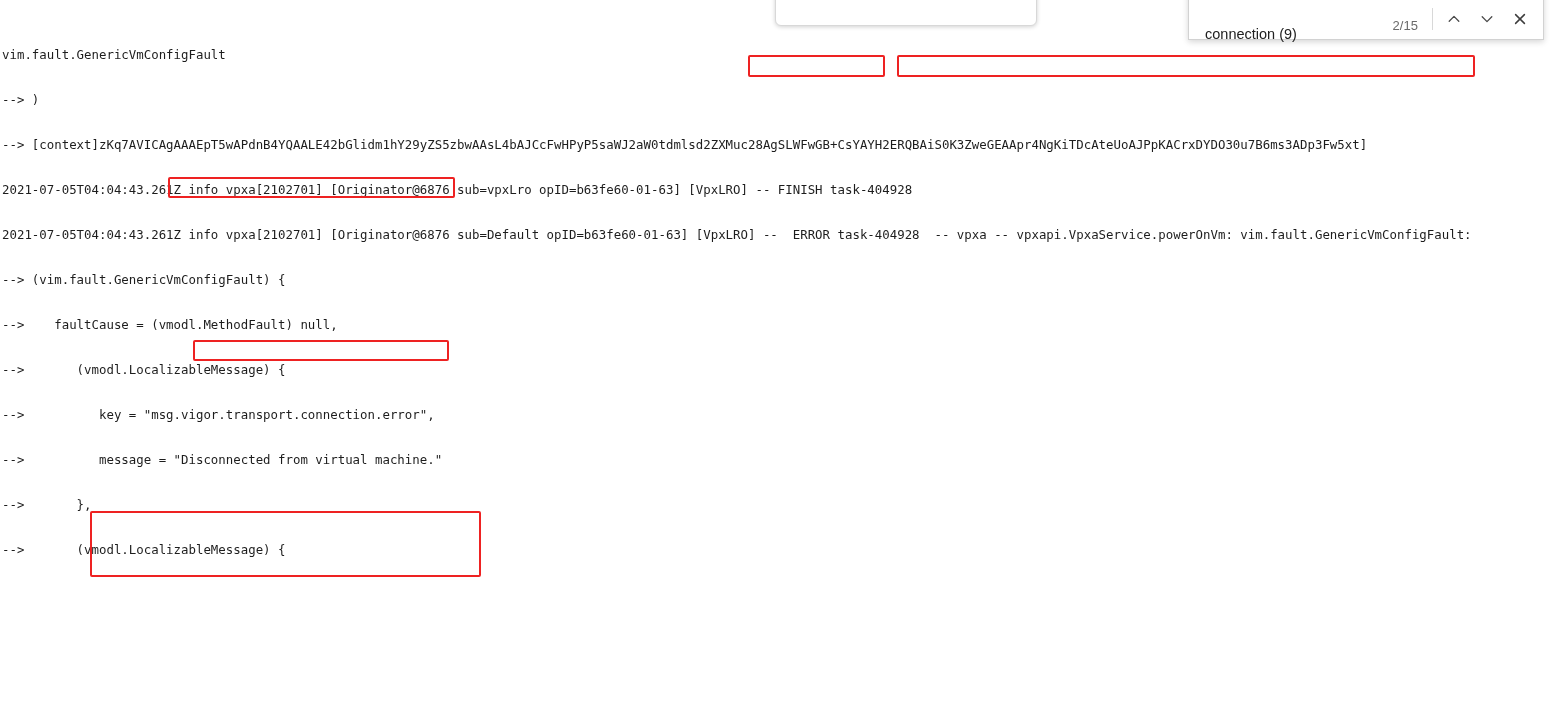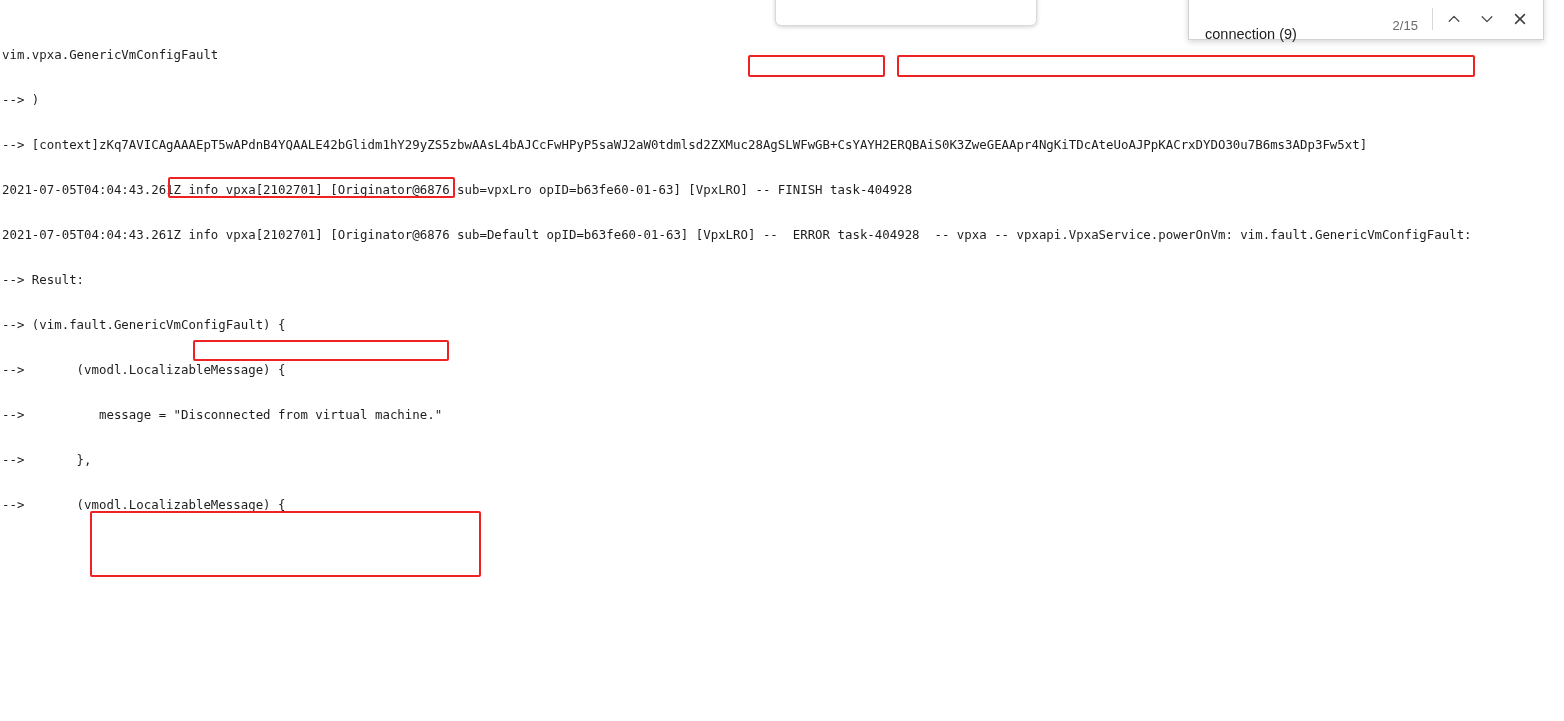--- a/index.html
+++ b/index.html
@@ -123,28 +123,29 @@
     border: none;
     padding: 0;
   }
   .find-btn svg { display: block; }
 </style>
 </head>
 <body>
 
 <div id="log">
 
-  <div class="line">vim.vpxa.GenericVmConfigFault</div>
+  <div class="line">vim.fault.GenericVmConfigFault</div>
   <div class="line">--&gt; )</div>
   <div class="line">--&gt; [context]zKq7AVICAgAAAEpT5wAPdnB4YQAALE42bGlidm1hY29yZS5zbwAAsL4bAJCcFwHPyP5saWJ2aW0tdmlsd2ZXMuc28AgSLWFwGB+CsYAYH2ERQBAiS0K3ZweGEAApr4NgKiTDcAteUoAJPpKACrxDYDO30u7B6ms3ADp3Fw5xt]</div>
   <div class="line">2021-07-05T04:04:43.261Z info vpxa[2102701] [Originator@6876 sub=vpxLro opID=b63fe60-01-63] [VpxLRO] -- FINISH task-404928</div>
   <div class="line">2021-07-05T04:04:43.261Z info vpxa[2102701] [Originator@6876 sub=Default opID=b63fe60-01-63] [VpxLRO] --  ERROR task-404928  -- vpxa -- vpxapi.VpxaService.powerOnVm: vim.fault.GenericVmConfigFault:</div>
-  <div class="line">--&gt; Result:</div>
   <div class="line">--&gt; (vim.fault.GenericVmConfigFault) {</div>
+  <div class="line">--&gt;    faultCause = (vmodl.MethodFault) null,</div>
   <div class="line">--&gt;       (vmodl.LocalizableMessage) {</div>
+  <div class="line">--&gt;          key = "msg.vigor.transport.connection.error",</div>
   <div class="line">--&gt;          message = "Disconnected from virtual machine."</div>
   <div class="line">--&gt;       },</div>
   <div class="line">--&gt;       (vmodl.LocalizableMessage) {</div>
   
   
   
   
   
   
   

